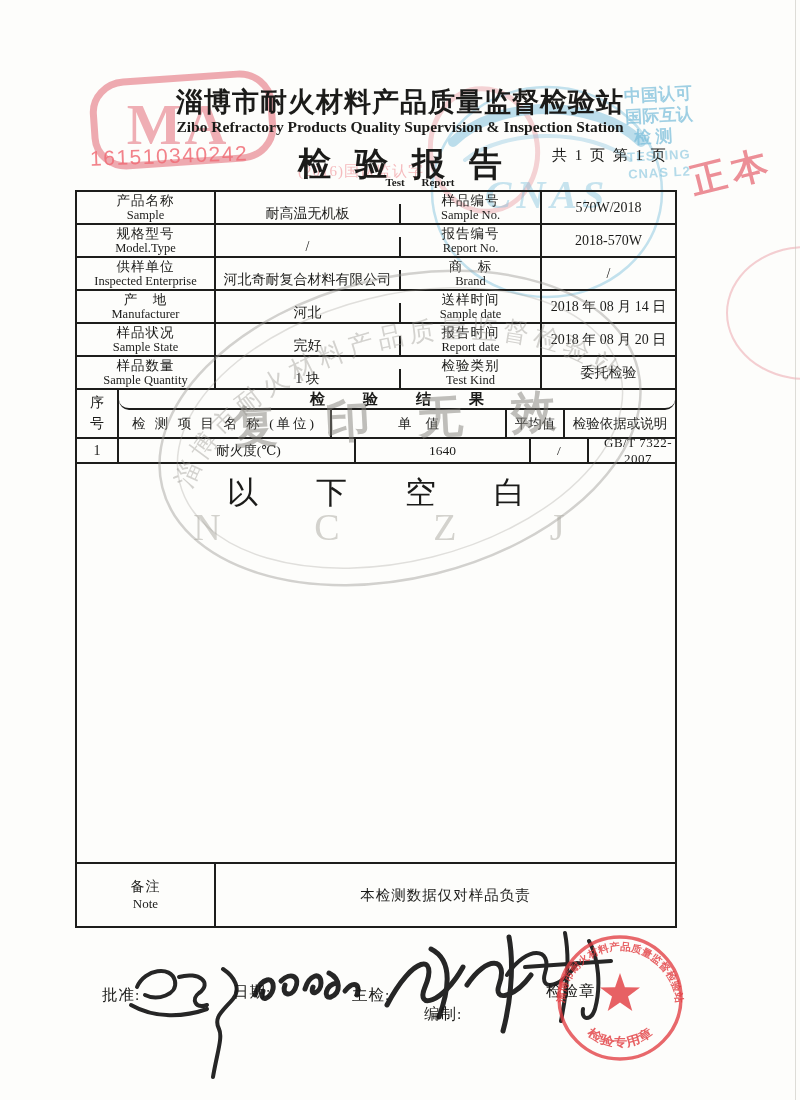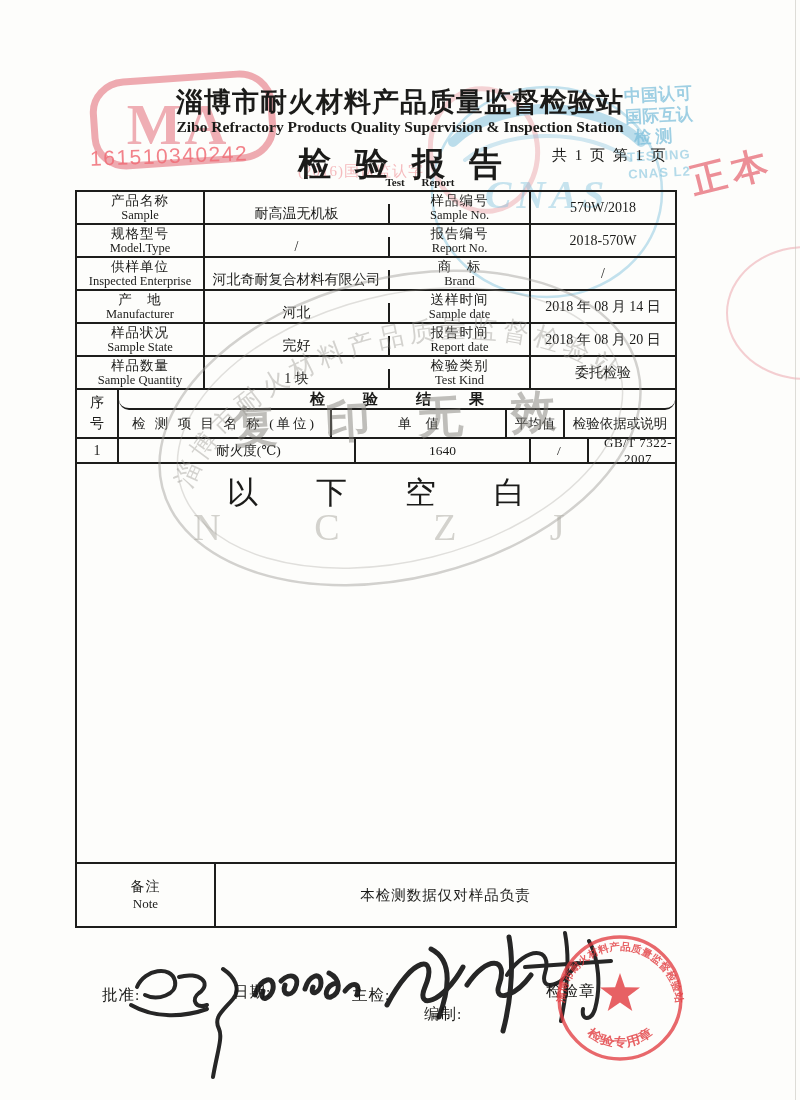--- a/index.html
+++ b/index.html
@@ -27,21 +27,21 @@
   .cnas-block { left:626px; top:84px; color:rgba(120,188,218,0.72); font-weight:bold; transform:rotate(-3deg); line-height:21px; font-size:17px; text-align:left; }
   .cnas-block .sm { font-size:13px; letter-spacing:1px; line-height:17px; color:rgba(130,195,222,0.6); font-family:"Liberation Sans",sans-serif; }
   .original-mark { left:690px; top:148px; font-size:36px; font-weight:bold; letter-spacing:6px; color:rgba(228,96,108,0.7); transform:rotate(-14deg); }
   .right-edge-circle { left:726px; top:246px; width:160px; height:134px; border-radius:50%; border:2px solid rgba(236,160,168,0.5); }
   .scan-edge { left:795px; top:0; width:1px; height:1100px; background:rgba(200,198,192,0.6); }
   
   .doc-table { left:75px; top:190px; width:602px; border:2.5px solid #1d1d1b; background:transparent; }
   .cell { border-right:2px solid #1d1d1b; display:flex; flex-direction:column; align-items:center; justify-content:center; text-align:center; overflow:hidden; }
   .cell:last-child { border-right:none; }
   .irow { display:flex; height:33px; border-bottom:2px solid #1d1d1b; }
-  .c1 { width:128px; } .c2 { width:185px;margin-top:12px; } .c3 { width:141px; } .c4 { flex:1; }
+  .c1 { width:139px; } .c2 { width:185px;margin-top:12px; } .c3 { width:141px; } .c4 { flex:1; }
   .lbl .cn { font-size:13.5px; line-height:15px; letter-spacing:1px; }
   .lbl .en { font-size:12.5px; line-height:14px; }
   .val { font-size:14px; }
   
   .res-head { display:flex; height:49px; border-bottom:2px solid #1d1d1b; }
   .seq-cell { width:42px; border-right:2px solid #1d1d1b; display:flex; flex-direction:column; justify-content:space-around; align-items:center; font-size:14px; padding:3px 0; }
   .rhs { flex:1; display:flex; flex-direction:column; }
   .res-title { height:20px; border-bottom:2px solid #1d1d1b; text-align:center; font-size:15px; font-weight:bold; letter-spacing:38px; text-indent:38px; line-height:19px;border-radius:10px; }
   .res-cols { flex:1; display:flex;border-radius:12px; }
   .res-cols .cell, .res-row .cell { font-size:13.5px; }

